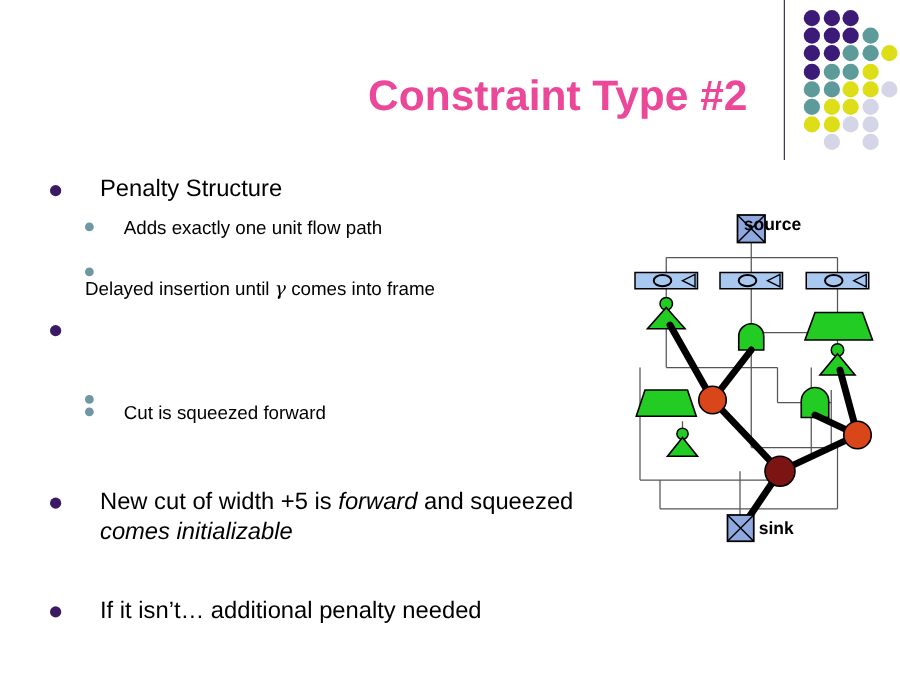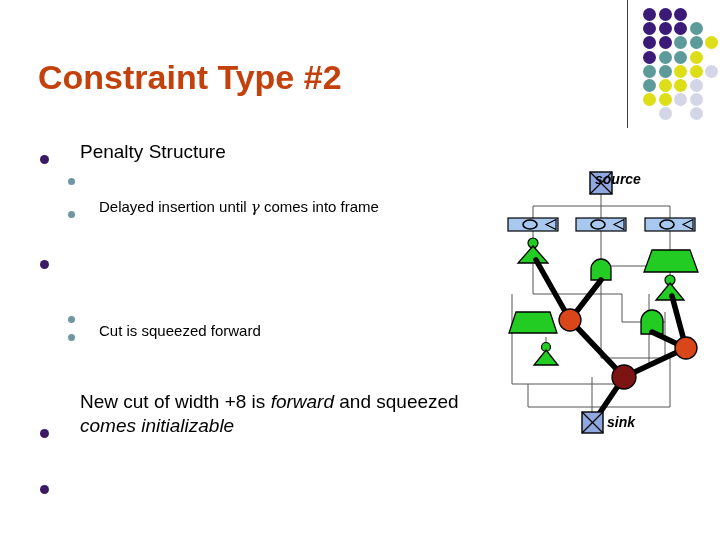--- a/index.html
+++ b/index.html
@@ -42,30 +42,31 @@
   }
 
   
   #slide-title {
     position: absolute;
     left: 38px;
     top: 57px;
     width: 560px;
     font-size: 34px;
     font-weight: bold;
-    color: #c2410c;
+    color: #ec4899;
     letter-spacing: 0px;
     line-height: 40px;
+    text-align: right;
   }
 
   
   .bullet {
     position: absolute;
     display: flex;
-    align-items: flex-end;
+    align-items: flex-start;
   }
   .bullet .marker {
     flex: 0 0 auto;
     border-radius: 50%;
   }
   .bullet.lvl1 {
     left: 40px;
   }
   .bullet.lvl1 .marker {
     width: 9px;
@@ -91,21 +92,21 @@
   }
   .bullet.lvl2 .text {
     font-size: 15px;
     line-height: 21px;
     color: #000000;
   }
   .bullet .text i { font-style: italic; }
 
   #b-penalty       { top: 140px; width: 440px; }
   #b-adds          { top: 172px; width: 430px; }
-  #b-delayed       { top: 196px; width: 430px; }
+  #b-delayed       { top: 208px; width: 430px; flex-direction: column; }
   #b-biases        { top: 252px; width: 400px; }
   #b-closest       { top: 310px; width: 420px; }
   #b-squeezed      { top: 320px; width: 420px; }
   #b-newcut        { top: 390px; width: 420px; }
   #b-ifitisnt      { top: 477px; width: 460px; }
 
   .gamma { font-family: "DejaVu Serif", serif; font-style: italic; }
 
   
   #diagram {
@@ -113,21 +114,20 @@
     left: 500px;
     top: 162px;
     width: 220px;
     height: 278px;
   }
   #diagram svg { display: block; }
   .dg-label {
     position: absolute;
     font-size: 14px;
     font-weight: bold;
-    font-style: italic;
     color: #000000;
     white-space: nowrap;
   }
   #label-source { left: 95px; top: 9px; }
   #label-sink   { left: 107px; top: 252px; }
 </style>
 </head>
 <body>
 
 <div id="dot-grid">
@@ -167,20 +167,21 @@
 
 <div id="slide-title">Constraint Type #2</div>
 
 <div class="bullet lvl1" id="b-penalty">
   <span class="marker"></span>
   <span class="text">Penalty Structure</span>
 </div>
 
 <div class="bullet lvl2" id="b-adds">
   <span class="marker"></span>
+  <span class="text">Adds exactly one unit flow path</span>
 </div>
 
 <div class="bullet lvl2" id="b-delayed">
   <span class="marker"></span>
   <span class="text"><span>Delayed insertion until </span><span class="gamma">γ</span><span> comes into frame</span></span>
 </div>
 
 <div class="bullet lvl1" id="b-biases">
   <span class="marker"></span>
 </div>
@@ -189,25 +190,26 @@
   <span class="marker"></span>
 </div>
 
 <div class="bullet lvl2" id="b-squeezed">
   <span class="marker"></span>
   <span class="text">Cut is squeezed forward</span>
 </div>
 
 <div class="bullet lvl1" id="b-newcut">
   <span class="marker"></span>
-  <span class="text"><span>New cut of width +8 is </span><i>forward</i><span> and squeezed </span><i>comes initializable</i></span>
+  <span class="text"><span>New cut of width +5 is </span><i>forward</i><span> and squeezed </span><i>comes initializable</i></span>
 </div>
 
 <div class="bullet lvl1" id="b-ifitisnt">
   <span class="marker"></span>
+  <span class="text">If it isn’t… additional penalty needed</span>
 </div>
 
 <div id="diagram">
   <svg width="220" height="278" viewBox="0 0 220 278">
     <defs>
       <g id="ring-bar">
         <rect x="0" y="0" width="50" height="13" fill="#a8c8f0" stroke="#000" stroke-width="1.2"></rect>
         <ellipse cx="22" cy="6.5" rx="7" ry="4.5" fill="#a8c8f0" stroke="#000" stroke-width="1.6"></ellipse>
         <path d="M 48 1.5 L 38 6.5 L 48 11.5 Z" fill="#a8c8f0" stroke="#000" stroke-width="1.1"></path>
       </g>

